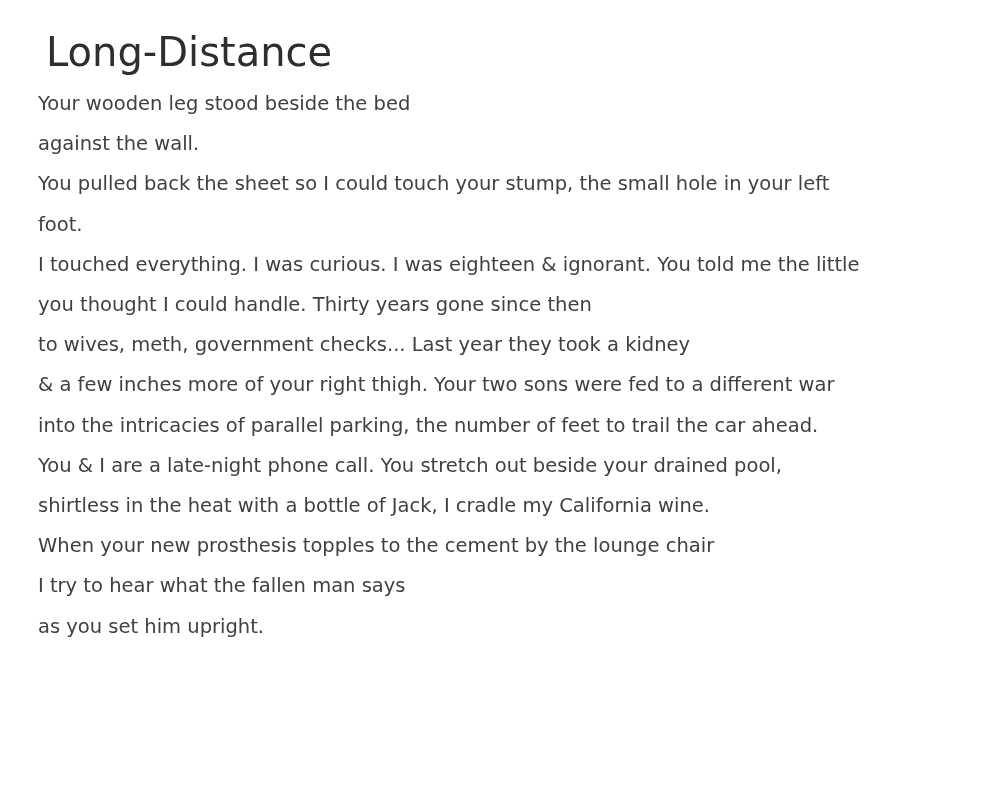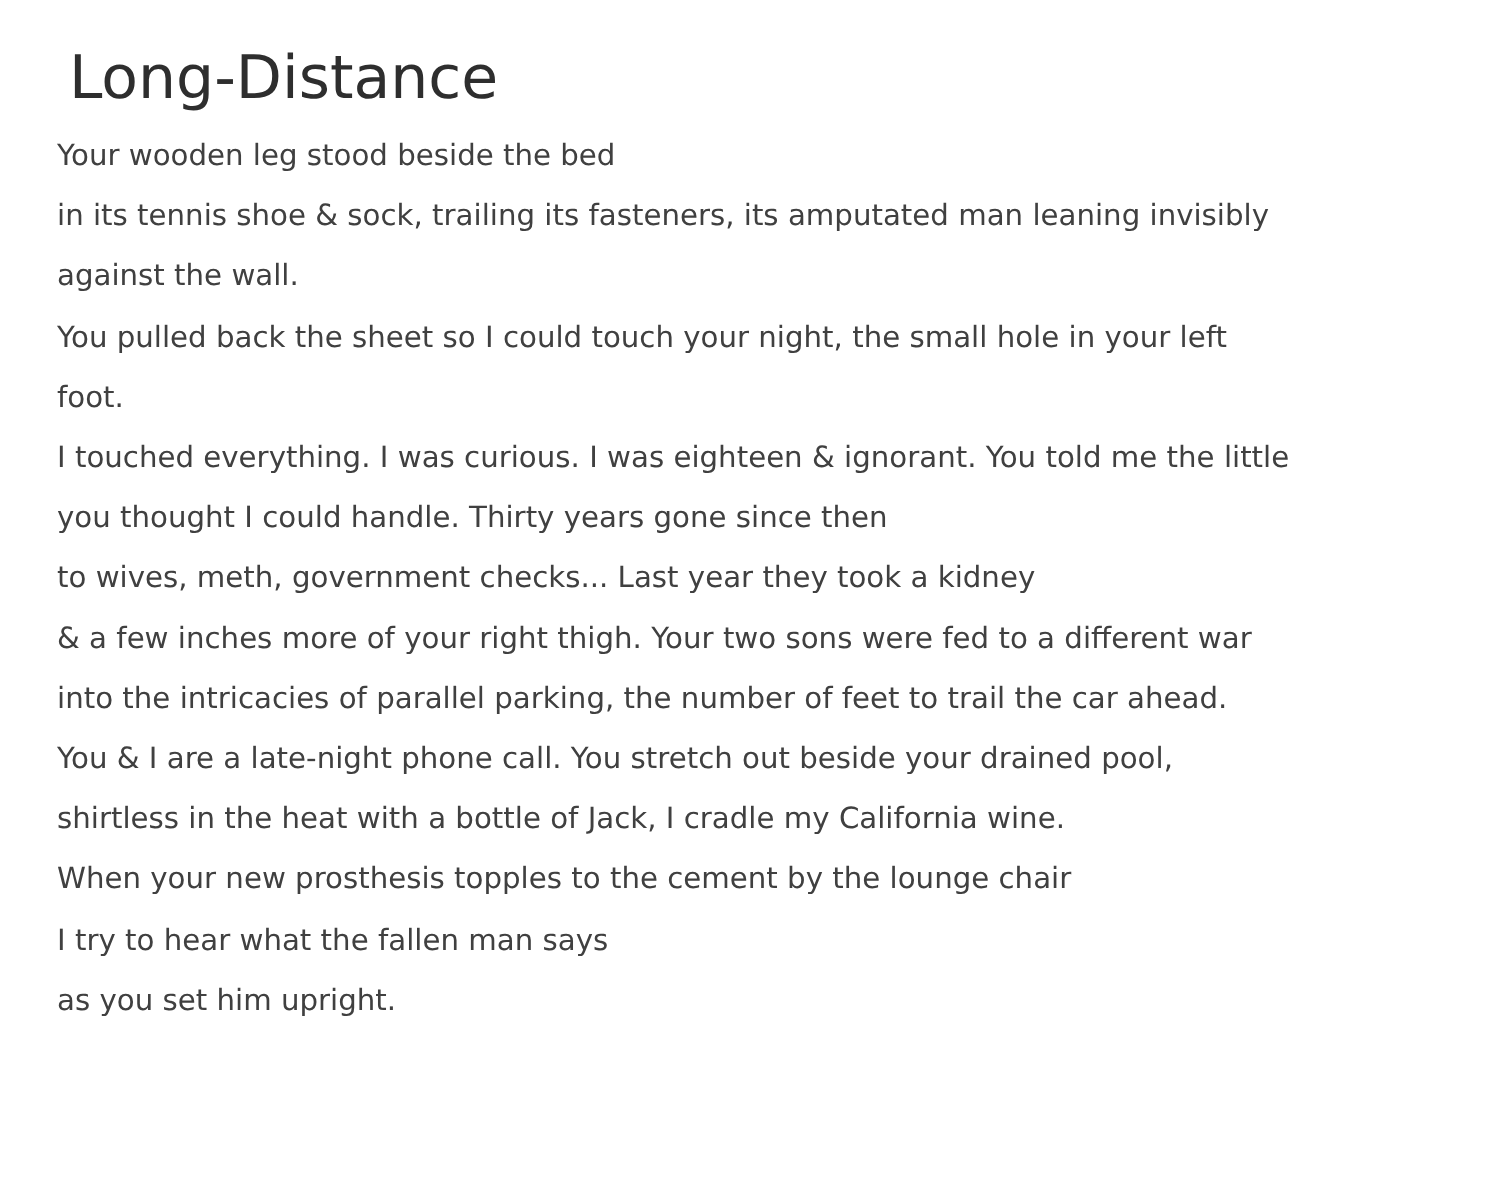--- a/index.html
+++ b/index.html
@@ -33,23 +33,22 @@
     white-space: nowrap;
   }
 </style>
 </head>
 <body>
 
 <div class="article">
   <h1 class="poem-title">Long-Distance</h1>
   <div class="poem-body">
     <div class="poem-line">Your wooden leg stood beside the bed</div>
-    <div class="poem-line">in its tennis shoe &amp; sock, trailing its fasteners, its amputated man leaning invisibly</div>
     <div class="poem-line">against the wall.</div>
-    <div class="poem-line">You pulled back the sheet so I could touch your night, the small hole in your left</div>
+    <div class="poem-line">You pulled back the sheet so I could touch your stump, the small hole in your left</div>
     <div class="poem-line">foot.</div>
     <div class="poem-line">I touched everything. I was curious. I was eighteen &amp; ignorant. You told me the little</div>
     <div class="poem-line">you thought I could handle. Thirty years gone since then</div>
     <div class="poem-line">to wives, meth, government checks... Last year they took a kidney</div>
     <div class="poem-line">&amp; a few inches more of your right thigh. Your two sons were fed to a different war</div>
     <div class="poem-line">into the intricacies of parallel parking, the number of feet to trail the car ahead.</div>
     <div class="poem-line">You &amp; I are a late-night phone call. You stretch out beside your drained pool,</div>
     <div class="poem-line">shirtless in the heat with a bottle of Jack, I cradle my California wine.</div>
     <div class="poem-line">When your new prosthesis topples to the cement by the lounge chair</div>
     <div class="poem-line">I try to hear what the fallen man says</div>

